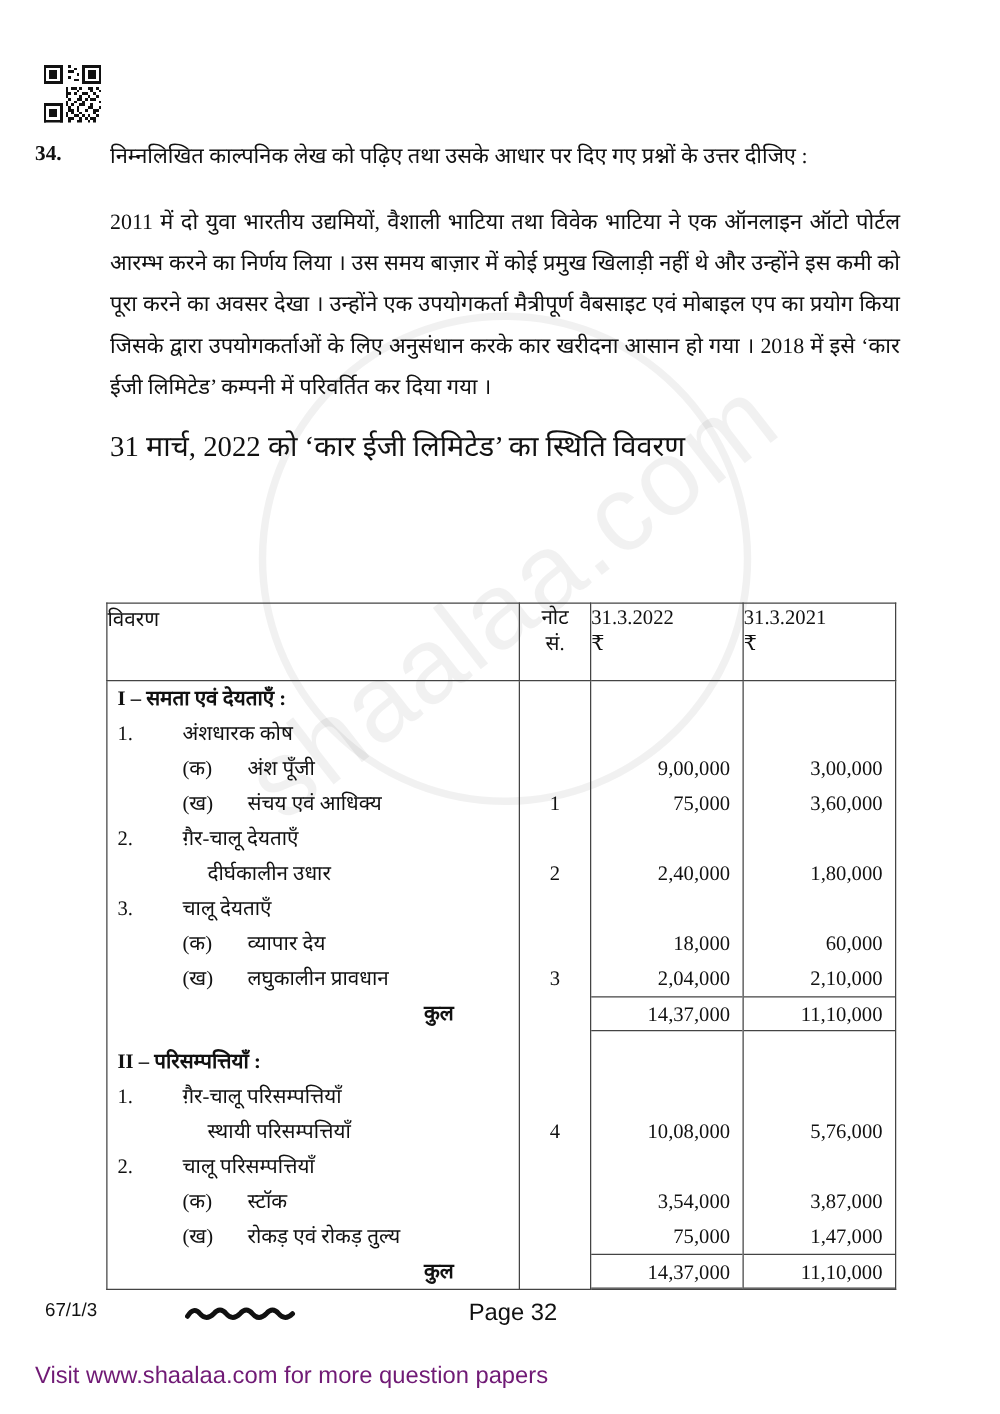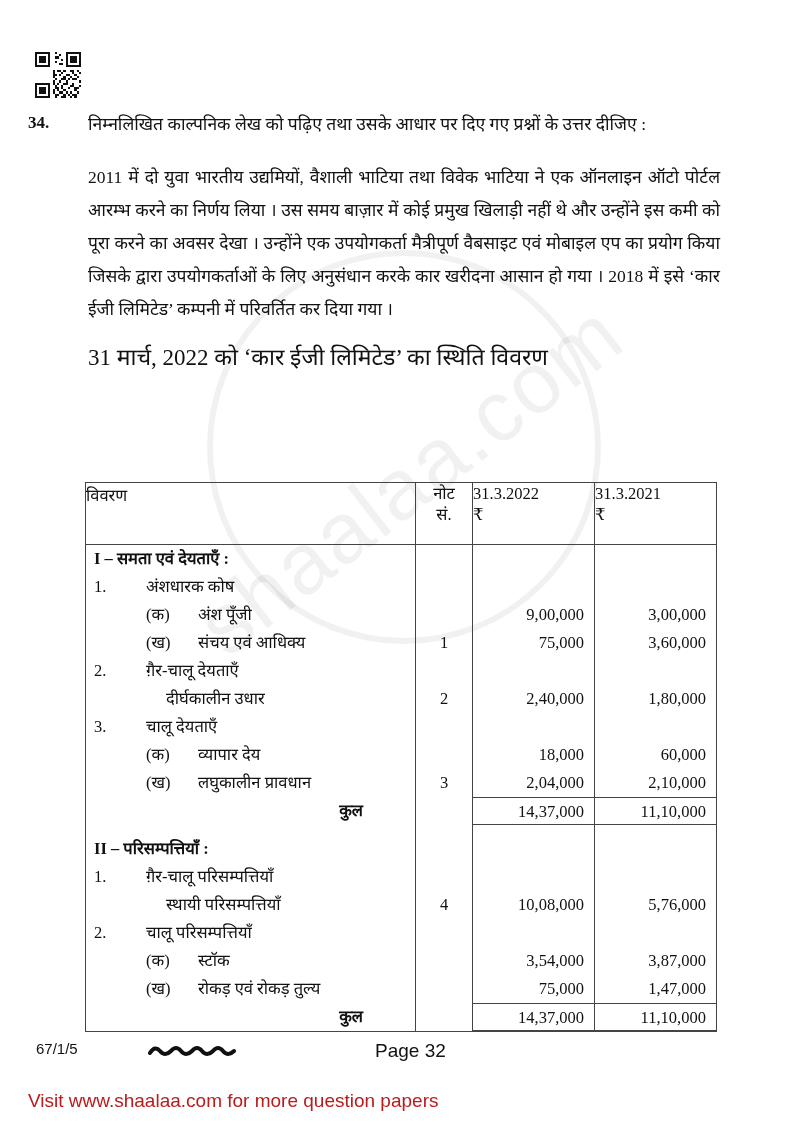--- a/index.html
+++ b/index.html
@@ -154,21 +154,21 @@
   #wave { position: absolute; left: 148px; top: 3px; }
   #page-no {
     position: absolute; left: 375px; top: 0;
     font-size: 19px;
   }
   #visit-line {
     position: absolute;
     left: 28px; top: 1090px;
     font-family: "Liberation Sans", sans-serif;
     font-size: 19px;
-    color: #b91c1c;
+    color: #701a75;
   }
 </style>
 </head>
 <body>
 
 <div id="watermark">
   <div id="wm-ring"></div>
   <div id="wm-text">shaalaa.com</div>
 </div>
 
@@ -375,21 +375,21 @@
               <div class="r num-r">3,87,000</div>
               <div class="r num-r">1,47,000</div>
               <div class="r num-r total">11,10,000</div>
             </div>
         </td>
       </tr>
     </tbody>
   </table>
 
   <div id="footer">
-    <div id="paper-code">67/1/5</div>
+    <div id="paper-code">67/1/3</div>
     <svg id="wave" width="90" height="16" viewBox="0 0 90 16">
       <path d="M2 10 Q 7 2 12 8 T 23 8 Q 28 2 33 8 T 44 8 Q 49 2 54 8 T 65 8 Q 70 2 75 8 T 86 8" fill="none" stroke="#111" stroke-width="4" stroke-linecap="round"></path>
     </svg>
     <div id="page-no">Page 32</div>
   </div>
 
   <div id="visit-line">Visit www.shaalaa.com for more question papers</div>
 </div>
 
 </body></html>

